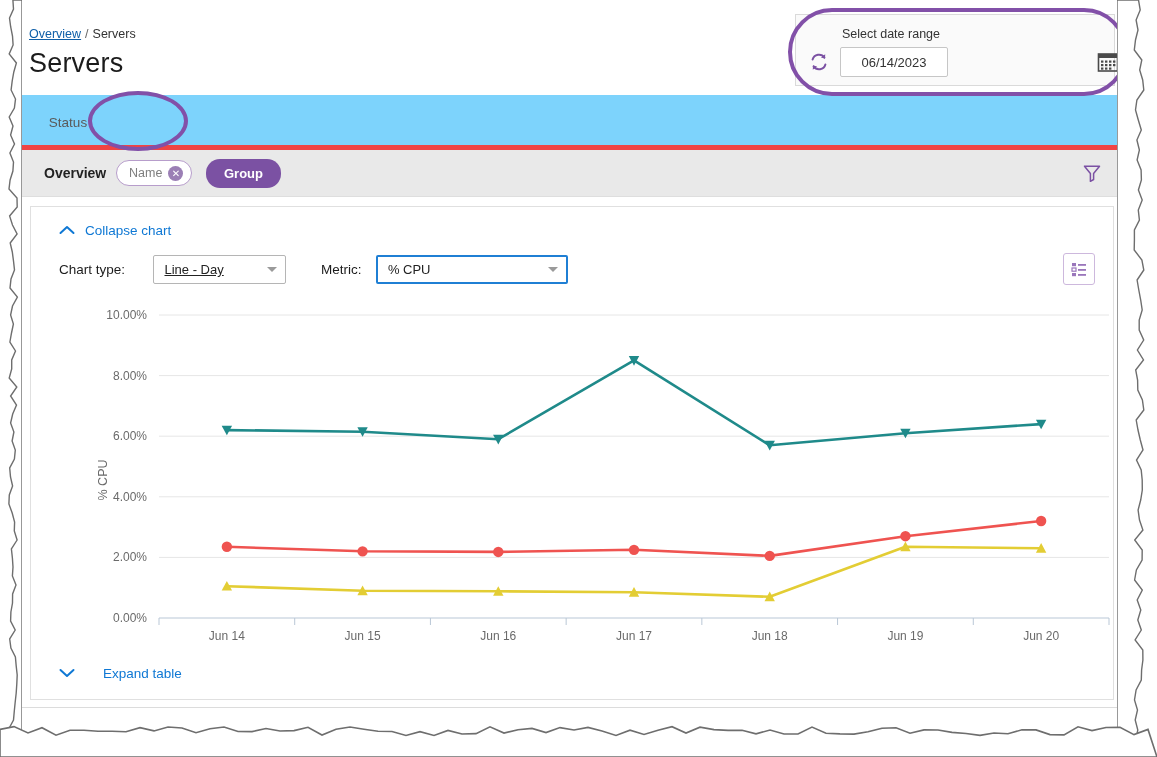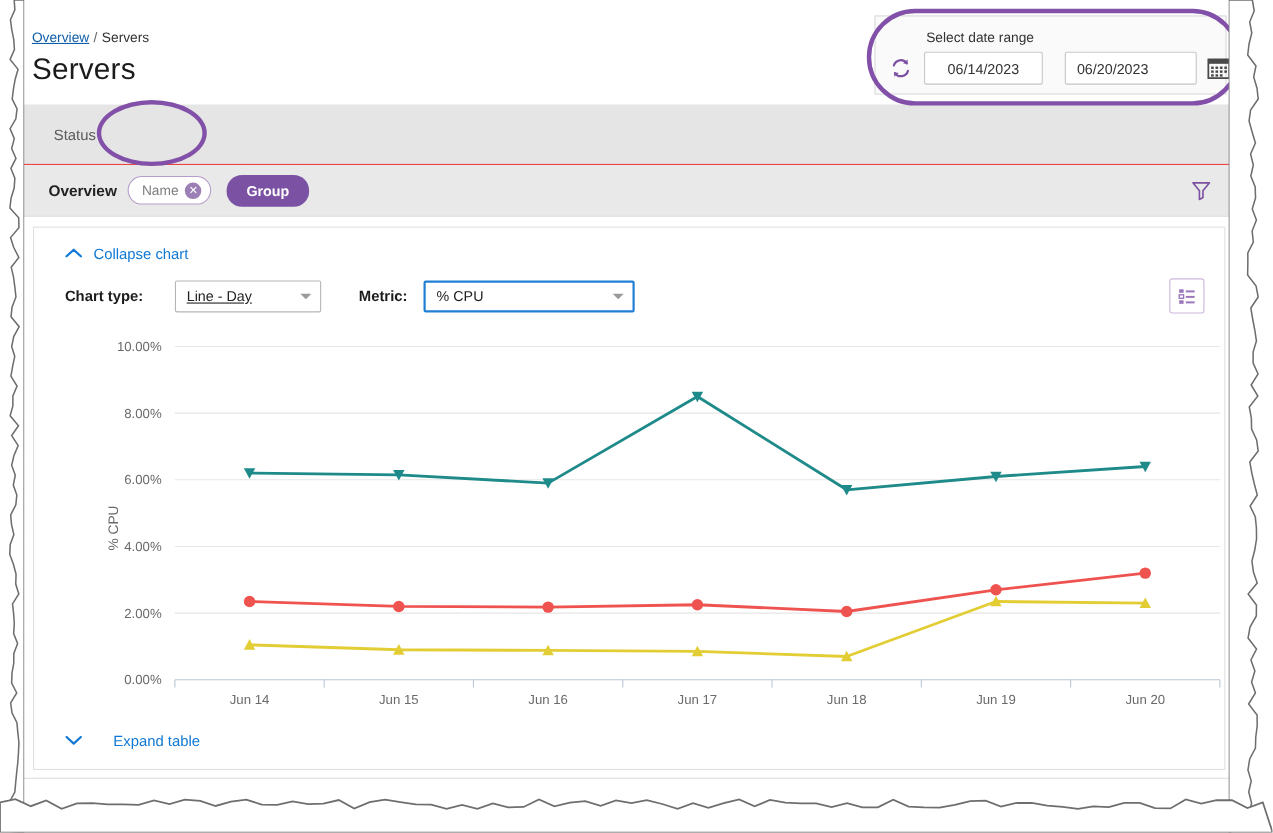--- a/index.html
+++ b/index.html
@@ -61,22 +61,22 @@
   .page-title {
     position: absolute; left: 11px; top: 42px;
     font-size: 27px; font-weight: 300; color: #1b1b1b;
     letter-spacing: .2px;
   }
 
   
   .tabstrip {
     position: absolute; left: 0; top: 89px;
     width: 1107px; height: 55px;
-    background: #e5e5e5;
-    border-bottom: 1px solid #ef4444;
+    background: #7dd3fc;
+    border-bottom: 5px solid #ef4444;
   }
   .tab {
     position: absolute; top: 0; height: 54px;
     display: flex; align-items: center; justify-content: center;
     font-size: 13.5px; color: #5a5a5a; cursor: pointer;
     padding: 0 18px;
     background: transparent;
   }
   .tab.active {
     background: #ffffff;
@@ -139,21 +139,21 @@
   }
 
   .collapse-link {
     position: absolute; left: 28px; top: 16px;
     display: flex; align-items: center; gap: 10px;
     color: #0f78d4; font-size: 13.5px; cursor: pointer;
   }
 
   .ctrl-row { position: absolute; left: 28px; top: 48px; height: 30px; }
   .ctrl-label {
-    font-size: 13.5px; font-weight: bold; color: #1c1c1c;
+    font-size: 13.5px; font-weight: normal; color: #1c1c1c;
     display: inline-block; vertical-align: middle;
   }
   .select-box {
     display: inline-flex; align-items: center; justify-content: space-between;
     height: 29px; padding: 0 8px 0 10px;
     background: #fff; border: 1px solid #b5b5b5; border-radius: 2px;
     font-size: 13px; color: #222; vertical-align: middle;
     cursor: pointer;
   }
   .select-box.focused { border: 2px solid #1f7fd4; }
@@ -381,21 +381,20 @@
     <div class="refresh-ico">
       <svg width="22" height="22" viewBox="0 0 22 22" aria-hidden="true">
         <path d="M4.6 8.6 A6.6 6.6 0 0 1 16.4 6.6" fill="none" stroke="#7b51a3" stroke-width="2" stroke-linecap="round"></path>
         <path d="M17.4 13.4 A6.6 6.6 0 0 1 5.6 15.4" fill="none" stroke="#7b51a3" stroke-width="2" stroke-linecap="round"></path>
         <path d="M17.2 3.2 L17.0 7.4 L12.9 6.6 Z" fill="#7b51a3"></path>
         <path d="M4.8 18.8 L5.0 14.6 L9.1 15.4 Z" fill="#7b51a3"></path>
       </svg>
     </div>
 
     <input class="dr-input" id="dr-start" type="text" value="06/14/2023" style="">
-    <input class="dr-input" id="dr-end" type="text" value="06/20/2023" style="">
 
     <div class="cal-ico">
       <svg width="24" height="24" viewBox="0 0 24 24" aria-hidden="true">
         <rect x="2.5" y="4" width="19" height="17" fill="none" stroke="#4a4a4a" stroke-width="1.6"></rect>
         <rect x="2.5" y="4" width="19" height="4" fill="#4a4a4a"></rect>
         <g fill="#4a4a4a">
           <rect x="5" y="10.5" width="2.4" height="2.2"></rect>
           <rect x="9" y="10.5" width="2.4" height="2.2"></rect>
           <rect x="13" y="10.5" width="2.4" height="2.2"></rect>
           <rect x="17" y="10.5" width="2.4" height="2.2"></rect>

